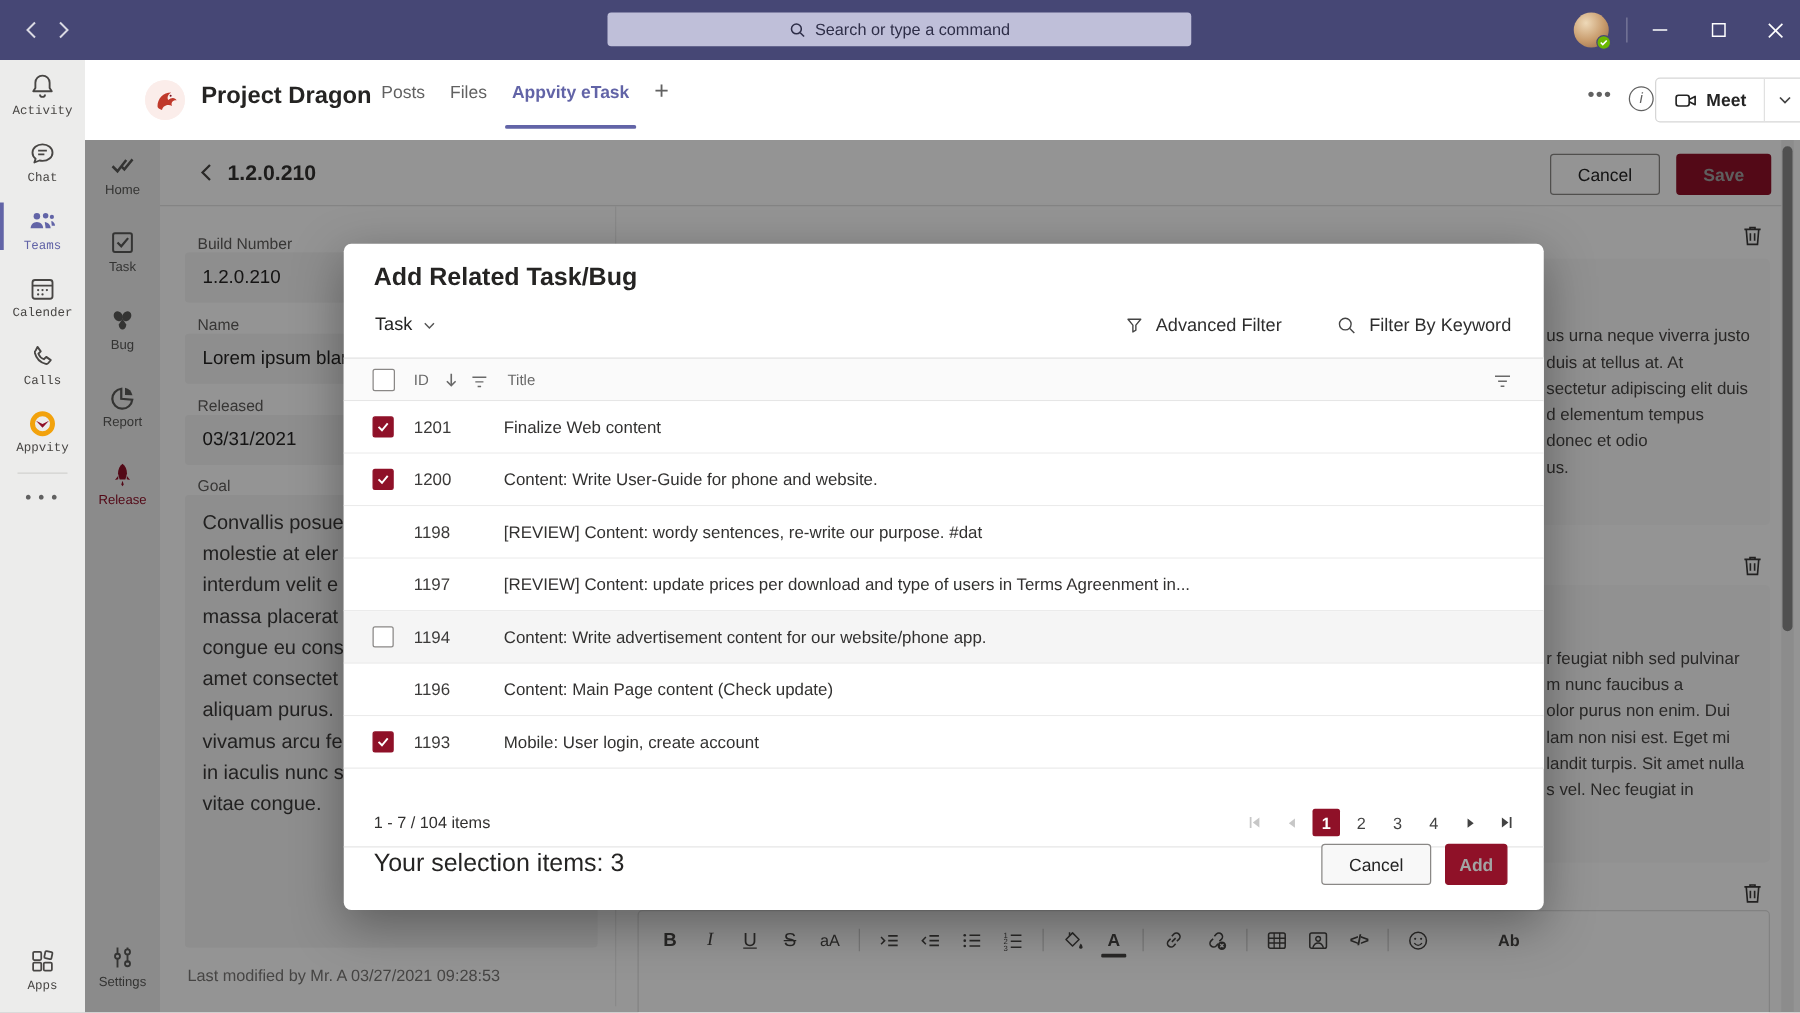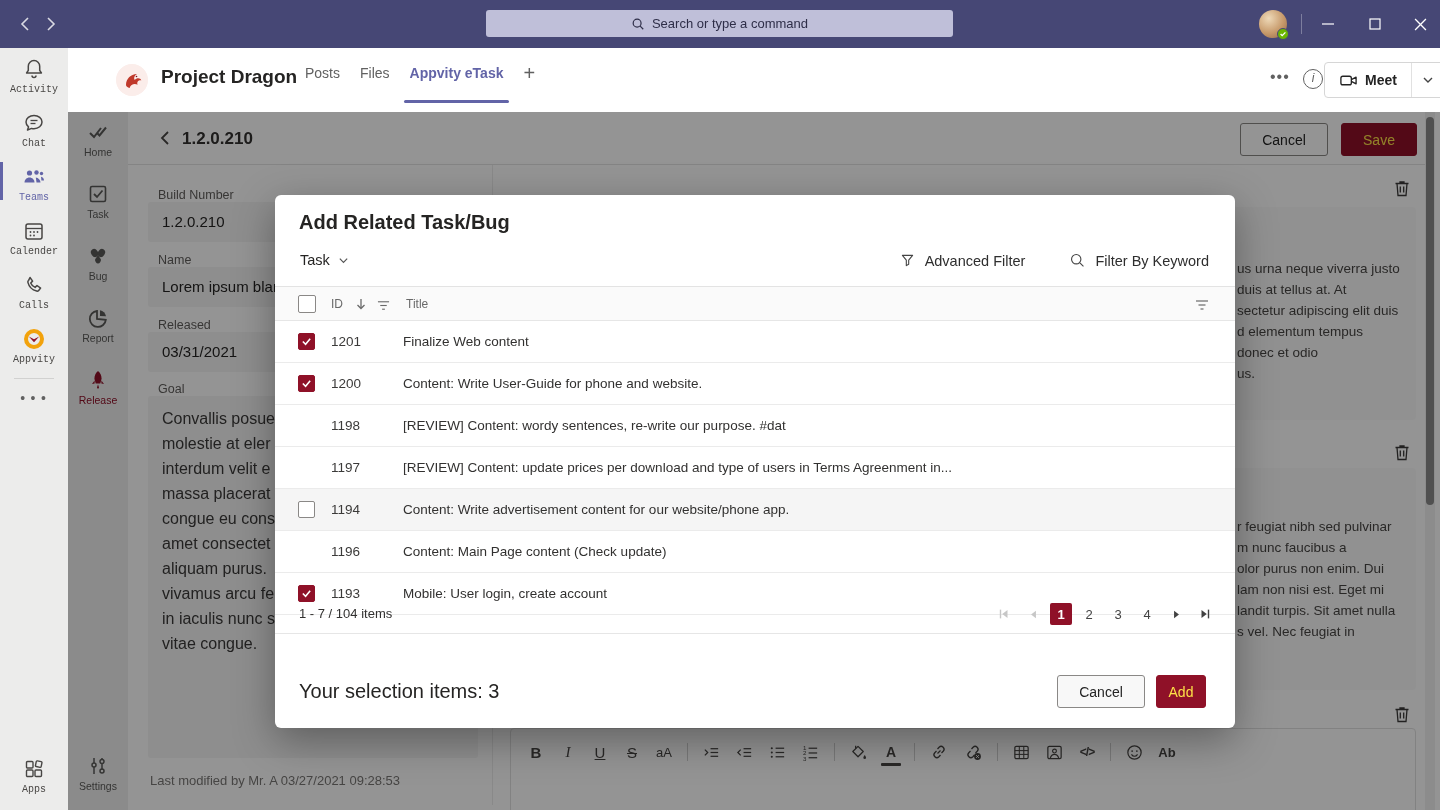--- a/index.html
+++ b/index.html
@@ -57,21 +57,21 @@
   .sb-item .sb-icon { width:24px; height:24px; margin:2px auto 0; color:#5A5A58; }
   .sb-item .sb-label { font-size:10.5px; margin-top:2px; color:#5A5A58; }
   .sb-item.active .sb-icon, .sb-item.active .sb-label { color:#8F1128; }
   .sb-settings { margin-top:auto; margin-bottom:10px; }
 
   .subhdr-line { position:absolute; left:60px; right:14px; top:52px; height:1px; background:#E3E3E3; }
   .back-btn { position:absolute; left:88px; top:16px; width:22px; height:22px; color:#484644; cursor:pointer; }
   .page-title { position:absolute; left:114px; top:17px; font-size:17px; font-weight:bold; color:#323130; }
   .btn { display:flex; align-items:center; justify-content:center; border-radius:3px; font-size:14px; cursor:pointer; }
   .btn-outline { background:#fff; border:1px solid #8A8886; color:#242424; }
-  .btn-maroon { background:#8F1128; border:1px solid #8F1128; color:#fde047; font-weight:normal; }
+  .btn-maroon { background:#8F1128; border:1px solid #8F1128; color:#a3a3a3; font-weight:bold; }
   .top-cancel { position:absolute; left:1172px; top:11px; width:88px; height:33px; }
   .top-save { position:absolute; left:1273px; top:11px; width:76px; height:33px; }
 
   .f-label { position:absolute; font-size:12.5px; color:#605E5C; }
   .f-field { position:absolute; left:80px; width:330px; height:40px; background:#F4F4F4; border-radius:3px;
              font-size:15px; color:#252423; line-height:40px; padding:0 14px; overflow:hidden; white-space:nowrap; cursor:text; }
   .f-area { position:absolute; left:80px; top:284px; width:330px; height:362px; background:#F4F4F4; border-radius:3px;
             font-size:16px; color:#3B3A39; line-height:25px; padding:10px 14px; white-space:pre-line; overflow:hidden; cursor:text; }
   .last-mod { position:absolute; left:82px; top:661px; font-size:13px; color:#797775; }
   .v-div { position:absolute; left:424px; top:53px; width:1px; height:640px; background:#ECECEC; }
@@ -108,21 +108,21 @@
   .cbx.checked { background:#8F1128; border-color:#8F1128; display:flex; align-items:center; justify-content:center; }
   .th-id { position:absolute; left:56px; top:0; line-height:34px; font-size:12px; color:#696969; }
   .th-title { position:absolute; left:131px; top:0; line-height:34px; font-size:12px; color:#696969; }
   .m-rows { position:absolute; left:0; top:126px; width:100%; }
   .m-row { position:relative; width:100%; height:42px; border-bottom:1px solid #EBEBEB; cursor:pointer; background:#fff; }
   .m-row.hover { background:#F5F5F5; }
   .m-row .cbx { position:absolute; left:23px; top:12px; width:17px; height:17px; }
   .cell-id { position:absolute; left:56px; top:0; line-height:41px; font-size:13.5px; color:#3B3A39; }
   .cell-title { position:absolute; left:128px; top:0; right:40px; line-height:41px; font-size:13.5px; color:#323130;
                 white-space:nowrap; overflow:hidden; text-overflow:ellipsis; }
-  .m-pag { position:absolute; left:0; top:400px; width:100%; height:39px; border-bottom:1px solid #E6E6E6; }
+  .m-pag { position:absolute; left:0; top:444px; width:100%; height:39px; border-bottom:1px solid #E6E6E6; }
   .pag-sum { position:absolute; left:24px; top:0; line-height:38px; font-size:13px; color:#323130; }
   .pag-ctrl { position:absolute; right:18px; top:0; height:38px; display:flex; align-items:center; gap:5px; }
   .pag-btn { width:24px; height:24px; display:flex; align-items:center; justify-content:center; font-size:13px; color:#424242; cursor:pointer; }
   .pag-btn.disabled { color:#C7C7C7; cursor:default; }
   .pag-btn.current { width:22px; height:22px; background:#8F1128; color:#fff; border-radius:2px; font-weight:bold; }
   .m-footer { position:absolute; left:0; top:459px; width:100%; height:74px; }
   .sel-text { position:absolute; left:24px; top:0; line-height:74px; font-size:20px; color:#252423; }
   .m-cancel { position:absolute; right:90px; top:21px; width:88px; height:33px; background:#F8F8F8; }
   .m-add { position:absolute; right:29px; top:21px; width:50px; height:33px; }
 </style>
@@ -511,21 +511,21 @@
         <div class="etb-btn g-code">&lt;/&gt;</div>
         <div class="etb-div"></div>
         <div class="etb-btn">
           <svg viewBox="0 0 20 20" width="19" height="19">
               <circle cx="10" cy="10" r="7" fill="none" stroke="currentColor" stroke-width="1.3"></circle>
               <circle cx="7.5" cy="8.5" r=".9" fill="currentColor"></circle>
               <circle cx="12.5" cy="8.5" r=".9" fill="currentColor"></circle>
               <path d="M6.8 12c.8 1.3 1.9 2 3.2 2s2.4-.7 3.2-2" fill="none" stroke="currentColor" stroke-width="1.2"></path>
             </svg>
         </div>
-        <div class="etb-btn" style="font-size:13px; font-weight:bold;">Ab</div>
+        <div class="etb-btn" style="font-size:13px; font-weight:bold;margin-left:40px;">Ab</div>
       </div>
     </div>
 
     <div class="scroll-track">
       <div class="scroll-thumb"></div>
     </div>
   </div>
 
   <div class="overlay"></div>
 

